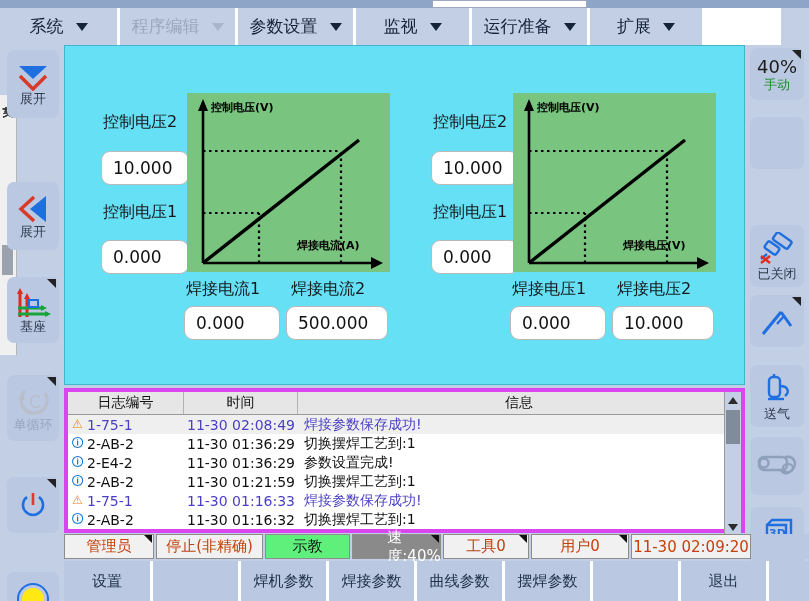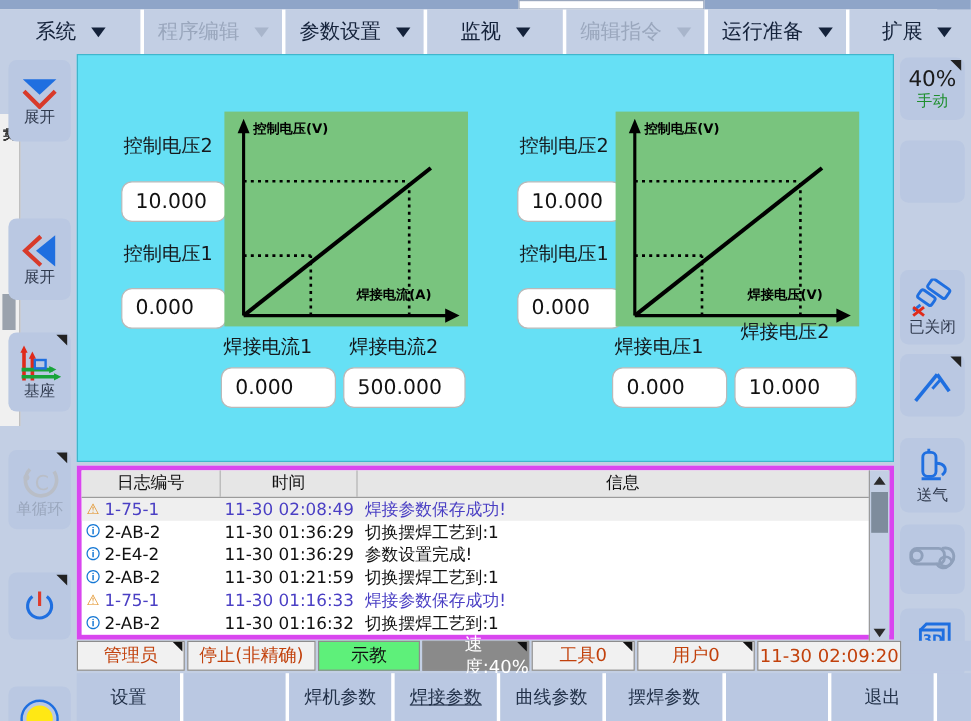--- a/index.html
+++ b/index.html
@@ -127,24 +127,20 @@
         <span class="caret"></span>
       </div>
       <div class="menu-item" style="width: 118px;">
         <span>参数设置</span>
         <span class="caret"></span>
       </div>
       <div class="menu-item" style="width: 116px;">
         <span>监视</span>
         <span class="caret"></span>
       </div>
-      <div class="menu-item dis" style="width: 118px;">
-        <span>编辑指令</span>
-        <span class="caret"></span>
-      </div>
       <div class="menu-item" style="width: 118px;">
         <span>运行准备</span>
         <span class="caret"></span>
       </div>
       <div class="menu-item" style="width: 115px;">
         <span>扩展</span>
         <span class="caret"></span>
       </div>
     </div>
 
@@ -317,21 +313,21 @@
           <line x1="16" y1="120" x2="72" y2="120" stroke="#000" stroke-width="2.2" stroke-dasharray="2.5,3.5"></line>
           <line x1="16" y1="58" x2="154" y2="58" stroke="#000" stroke-width="2.2" stroke-dasharray="2.5,3.5"></line>
           <line x1="72" y1="170" x2="72" y2="120" stroke="#000" stroke-width="2.2" stroke-dasharray="2.5,3.5"></line>
           <line x1="154" y1="170" x2="154" y2="58" stroke="#000" stroke-width="2.2" stroke-dasharray="2.5,3.5"></line>
           <text class="axname" x="24" y="18">控制电压(V)</text>
           <text class="axname" x="110" y="156">焊接电压(V)</text>
         </svg>
       </div>
 
       <div class="lbl" style="left:117px;top:233px;">焊接电压1</div>
-      <div class="lbl" style="left:222px;top:221px;">焊接电压2</div>
+      <div class="lbl" style="left:222px;top:233px;">焊接电压2</div>
       <div class="fld" style="left:115px;top:260px;width:96px;">0.000</div>
       <div class="fld" style="left:217px;top:260px;width:102px;">10.000</div>
     </div>
   </div>
 
   <div class="logwrap">
     <div class="loghead">
       <div class="c1">日志编号</div>
       <div class="c2">时间</div>
       <div class="c3">信息</div>
@@ -419,27 +415,27 @@
   <div class="btnbar" id="btnbar">
       <div class="bbtn" style="width: 89px;">
         <span>设置</span>
       </div>
       <div class="bbtn" style="width: 88px;">
         <span></span>
       </div>
       <div class="bbtn" style="width: 88px;">
         <span>焊机参数</span>
       </div>
-      <div class="bbtn" style="width: 88px; text-decoration: underline;">
+      <div class="bbtn" style="width: 88px;">
         <span>焊接参数</span>
       </div>
       <div class="bbtn" style="width: 88px;">
         <span>曲线参数</span>
       </div>
-      <div class="bbtn" style="width: 100px;">
+      <div class="bbtn" style="width: 88px;">
         <span>摆焊参数</span>
       </div>
       <div class="bbtn" style="width: 88px;">
         <span></span>
       </div>
       <div class="bbtn" style="width: 88px;">
         <span>退出</span>
       </div>
       <div class="bbtn" style="width: 58px;">
         <span></span>

